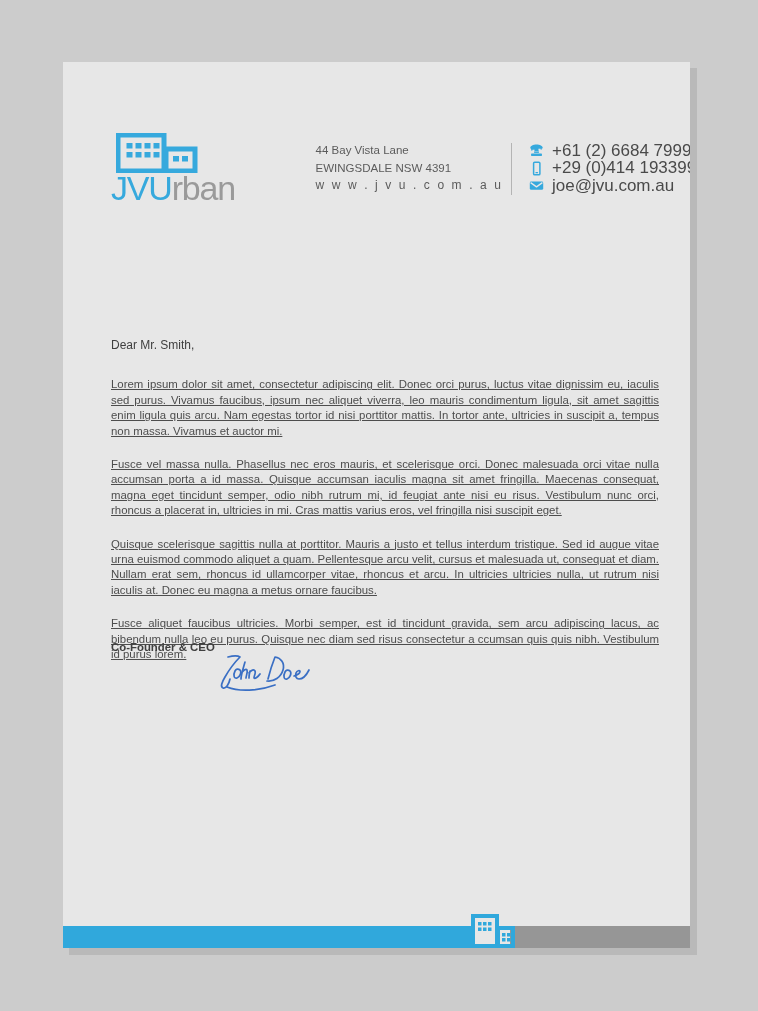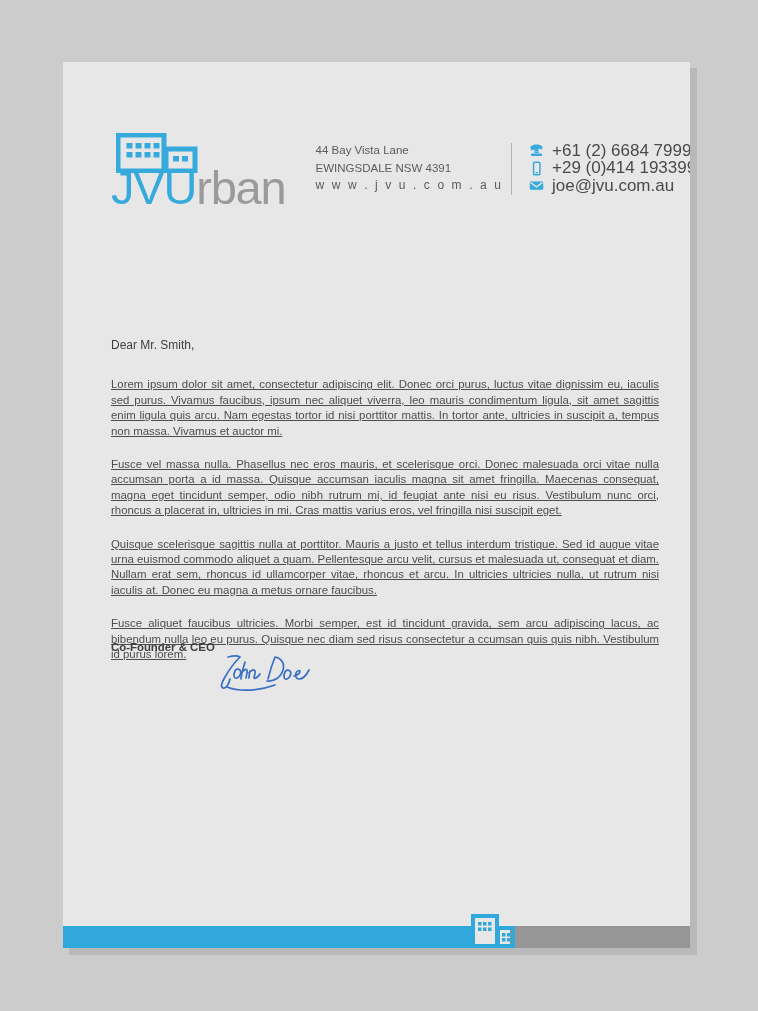--- a/index.html
+++ b/index.html
@@ -68,21 +68,21 @@
     position: absolute;
     left: 5px;
     top: -1px;
     width: 90px;
     height: 40px;
   }
   .logo-text {
     position: absolute;
     left: 0px;
     top: 28px;
-    font-size: 47px;
+    font-size: 34px;
     line-height: 52px;
     letter-spacing: -1.2px;
     white-space: nowrap;
     font-weight: 400;
   }
   .logo-text .jvu { color: #36a9dd; }
   .logo-text .rban { color: #9a9a9a; }
 
   
   .contact {

